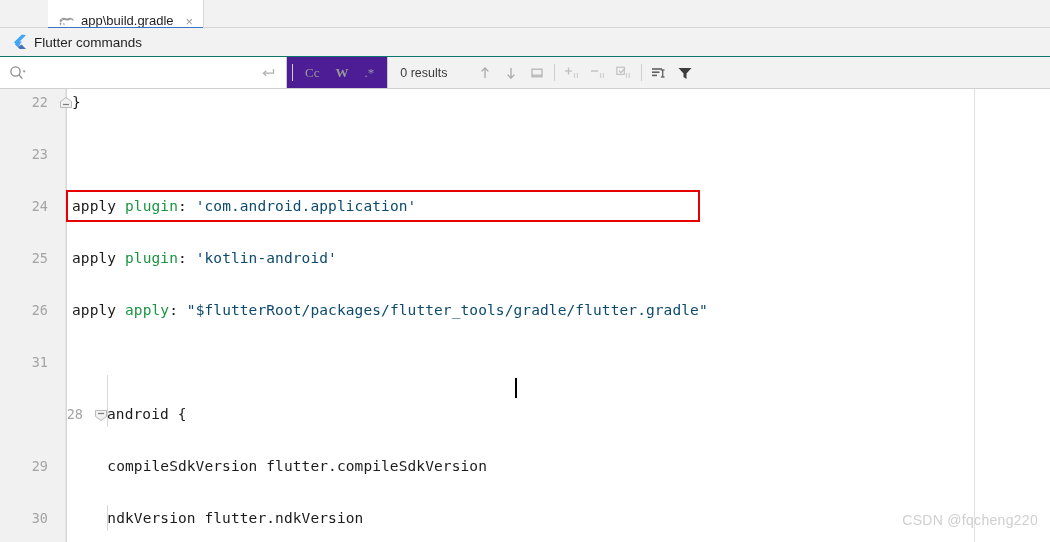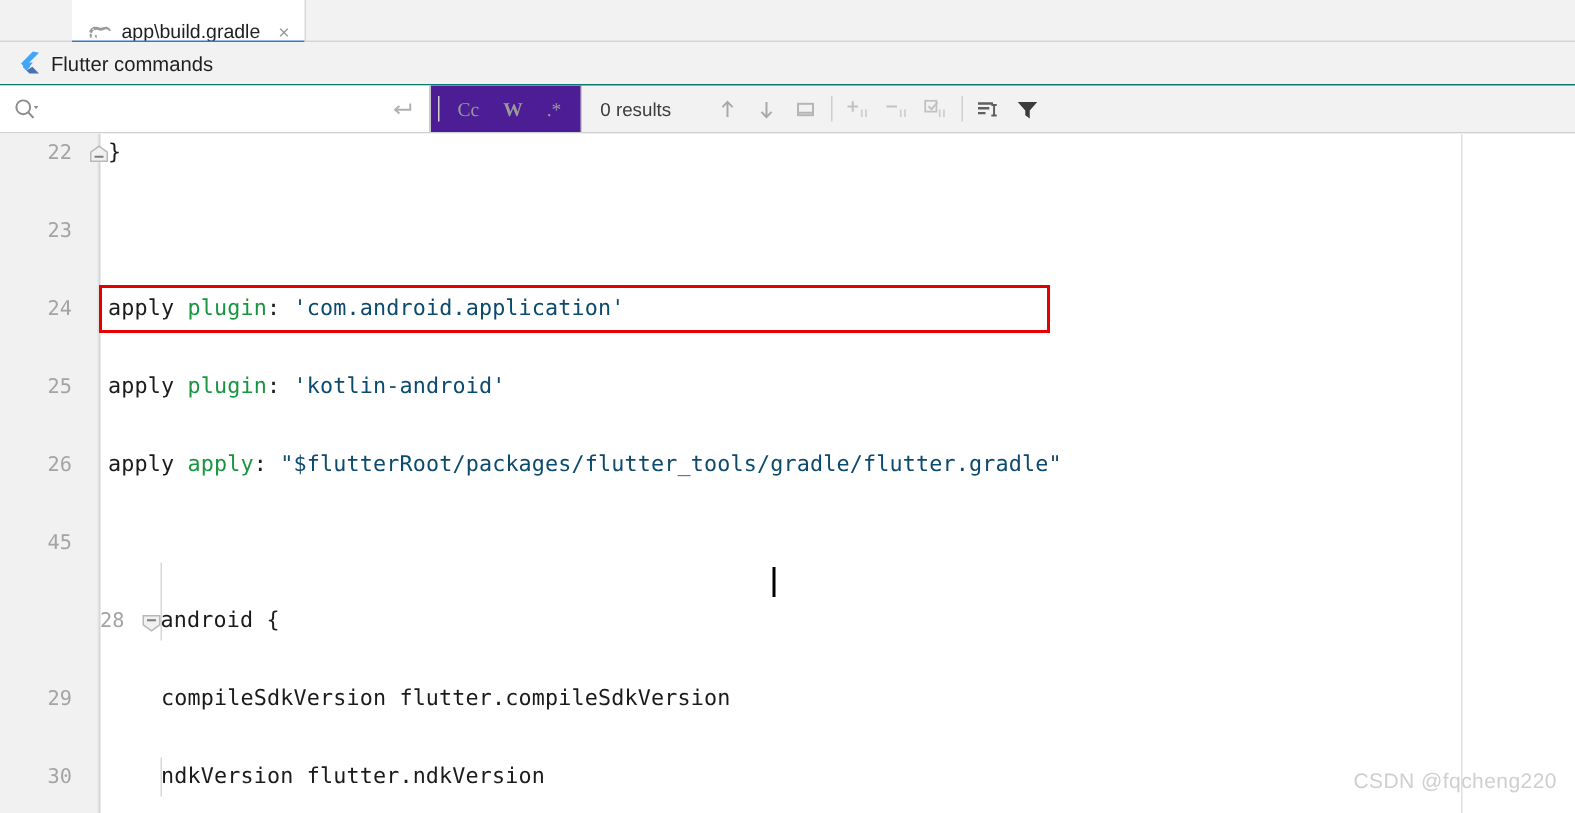--- a/index.html
+++ b/index.html
@@ -380,21 +380,21 @@
         </div>
         <div class="row" style="top: 78px; text-decoration: underline;">
           <span class="lnum">25</span>
           <span class="code"><span class="k-plain">apply </span><span class="k-fn">plugin</span><span class="k-plain">: </span><span class="k-str">'kotlin-android'</span></span>
         </div>
         <div class="row" style="top: 104px;">
           <span class="lnum">26</span>
           <span class="code"><span class="k-plain">apply </span><span class="k-fn">apply</span><span class="k-plain">: </span><span class="k-str">"$flutterRoot/packages/flutter_tools/gradle/flutter.gradle"</span></span>
         </div>
         <div class="row" style="top: 130px;">
-          <span class="lnum">45</span>
+          <span class="lnum">31</span>
           <span class="code"></span>
         </div>
         <div class="row" style="top: 156px; margin-left: 35px;">
           <span class="lnum">28</span>
           <span class="foldmark"><svg width="14" height="26" viewBox="0 0 14 26">
               <path d="M1.5 3.5h11v6l-5.5 4-5.5-4z" fill="#f1f1f1" stroke="#b9b9b9" stroke-width="1"></path>
               <line x1="4" y1="6.5" x2="10" y2="6.5" stroke="#7d7d7d" stroke-width="1.2"></line>
             </svg></span>
           <span class="code"><span class="k-plain">android {</span></span>
         </div>

